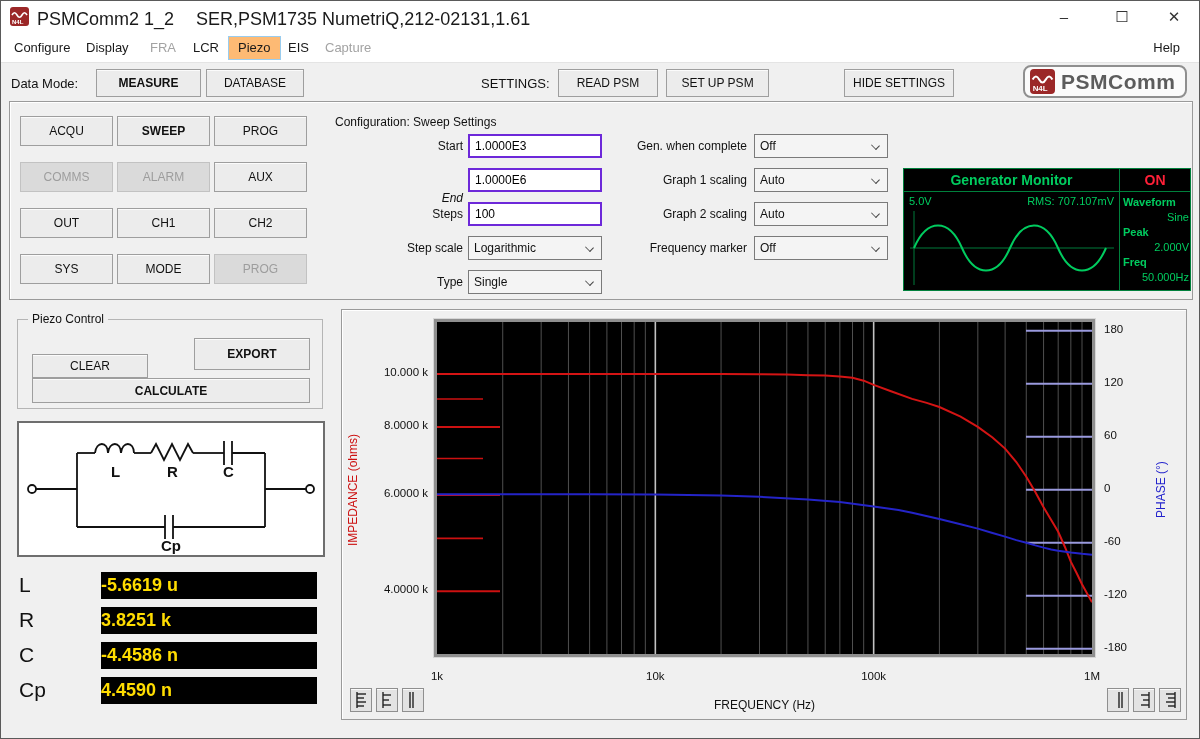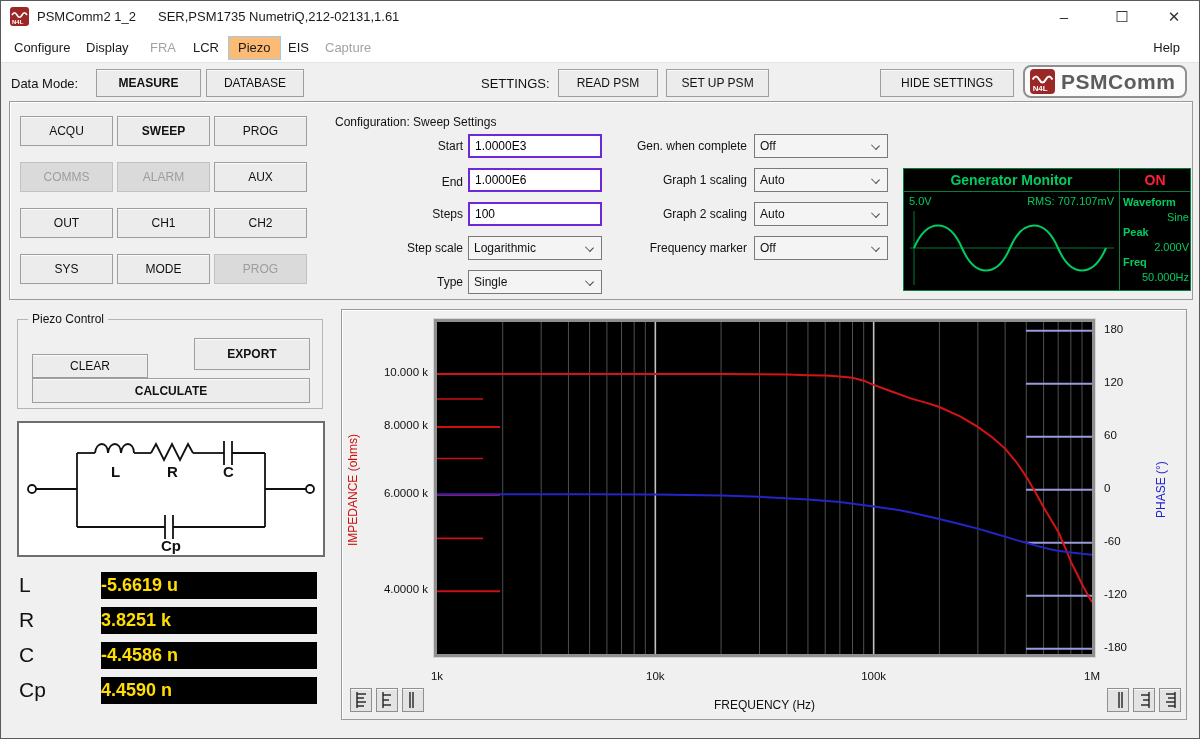--- a/index.html
+++ b/index.html
@@ -3,21 +3,21 @@
 <meta charset="utf-8">
 <style>
   * { margin:0; padding:0; box-sizing:border-box; }
   html,body { width:1200px; height:739px; background:#d0d0d0; font-family:"Liberation Sans",sans-serif; }
   #window { position:absolute; left:0; top:0; width:1200px; height:739px; background:#f0f0f0;
             border:1px solid #5a5a5a; overflow:hidden; }
 
   
   .titlebar { position:absolute; left:0; top:0; width:100%; height:32px; background:#ffffff; }
   .app-icon { position:absolute; left:9px; top:6px; width:19px; height:19px; }
-  .title-text { position:absolute; left:36px; top:8px; font-size:13px; color:#1a1a1a; }
+  .title-text { position:absolute; left:36px; top:8px; font-size:18px; color:#1a1a1a; }
   .title-text .sep { display:inline-block; width:22px; }
   .win-btn { position:absolute; top:0; width:46px; height:32px; text-align:center; line-height:32px;
              font-size:15px; color:#333; cursor:default; }
   .win-min { left:1040px; } .win-max { left:1098px; } .win-close { left:1150px; }
 
   
   .menubar { position:absolute; left:0; top:32px; width:100%; height:30px; background:#ffffff;
              border-bottom:1px solid #e4e4e4; font-size:13px; color:#1a1a1a; }
   .menu-item { position:absolute; top:3px; height:24px; line-height:24px; padding:0 9px; }
   .menu-item.disabled { color:#a3a3a3; }
@@ -125,21 +125,21 @@
     <div class="menu-item disabled" style="left:315px">Capture</div>
     <div class="menu-help">Help</div>
   </div>
 
   <div class="toolbar-label" style="left:10px; top:75px;">Data Mode:</div>
   <button class="btn bold" style="left:95px;  top:68px; width:105px; height:28px;">MEASURE</button>
   <button class="btn" style="left:205px; top:68px; width:98px;  height:28px;">DATABASE</button>
   <div class="toolbar-label" style="left:480px; top:75px;">SETTINGS:</div>
   <button class="btn" style="left:557px; top:68px; width:100px; height:28px;">READ PSM</button>
   <button class="btn" style="left:665px; top:68px; width:103px; height:28px;">SET UP PSM</button>
-  <button class="btn" style="left:843px; top:68px; width:134px; height:28px;margin-left:36px;">HIDE SETTINGS</button>
+  <button class="btn" style="left:843px; top:68px; width:110px; height:28px;">HIDE SETTINGS</button>
   <div class="logo-box">
     <svg width="25" height="25" viewBox="0 0 19 19">
       <rect x="0" y="0" width="19" height="19" rx="3" fill="#9b2727"></rect>
       <path d="M2 8 Q4.5 3.5 7 8 T12 8 T17 8" stroke="#ffffff" stroke-width="1.6" fill="none"></path>
       <text x="2" y="17" font-size="6" font-weight="bold" fill="#ffffff" font-family="Liberation Sans, sans-serif">N4L</text>
     </svg>
     <span class="logo-word">PSMComm</span>
   </div>
 
   <div class="settings-panel">
@@ -154,21 +154,21 @@
     <button class="btn psm-btn" style="left:10px;  top:106px;">OUT</button>
     <button class="btn psm-btn" style="left:107px; top:106px;">CH1</button>
     <button class="btn psm-btn" style="left:204px; top:106px;">CH2</button>
     <button class="btn psm-btn" style="left:10px;  top:152px;">SYS</button>
     <button class="btn psm-btn" style="left:107px; top:152px;">MODE</button>
     <button class="btn psm-btn disabled" style="left:204px; top:152px;">PROG</button>
 
     <div class="cfg-title">Configuration: Sweep Settings</div>
     <div class="cfg-label" style="left:325px; top:32px;">Start</div>
     <input class="cfg-input" style="left: 458px; top: 32px;" value="1.0000E3">
-    <div class="cfg-label" style="left:325px; top:68px;">End</div>
+    <div class="cfg-label" style="left:325px; top:84px;font-style:italic;">End</div>
     <input class="cfg-input" style="left: 458px; top: 66px;" value="1.0000E6">
     <div class="cfg-label" style="left:325px; top:100px;">Steps</div>
     <input class="cfg-input" style="left: 458px; top: 100px;" value="100">
     <div class="cfg-label" style="left:325px; top:134px;">Step scale</div>
     <div class="combo" style="left:458px; top:134px;">
       <span>Logarithmic</span>
       <span class="chev"></span>
     </div>
     <div class="cfg-label" style="left:325px; top:168px;">Type</div>
     <div class="combo" style="left:458px; top:168px;">

